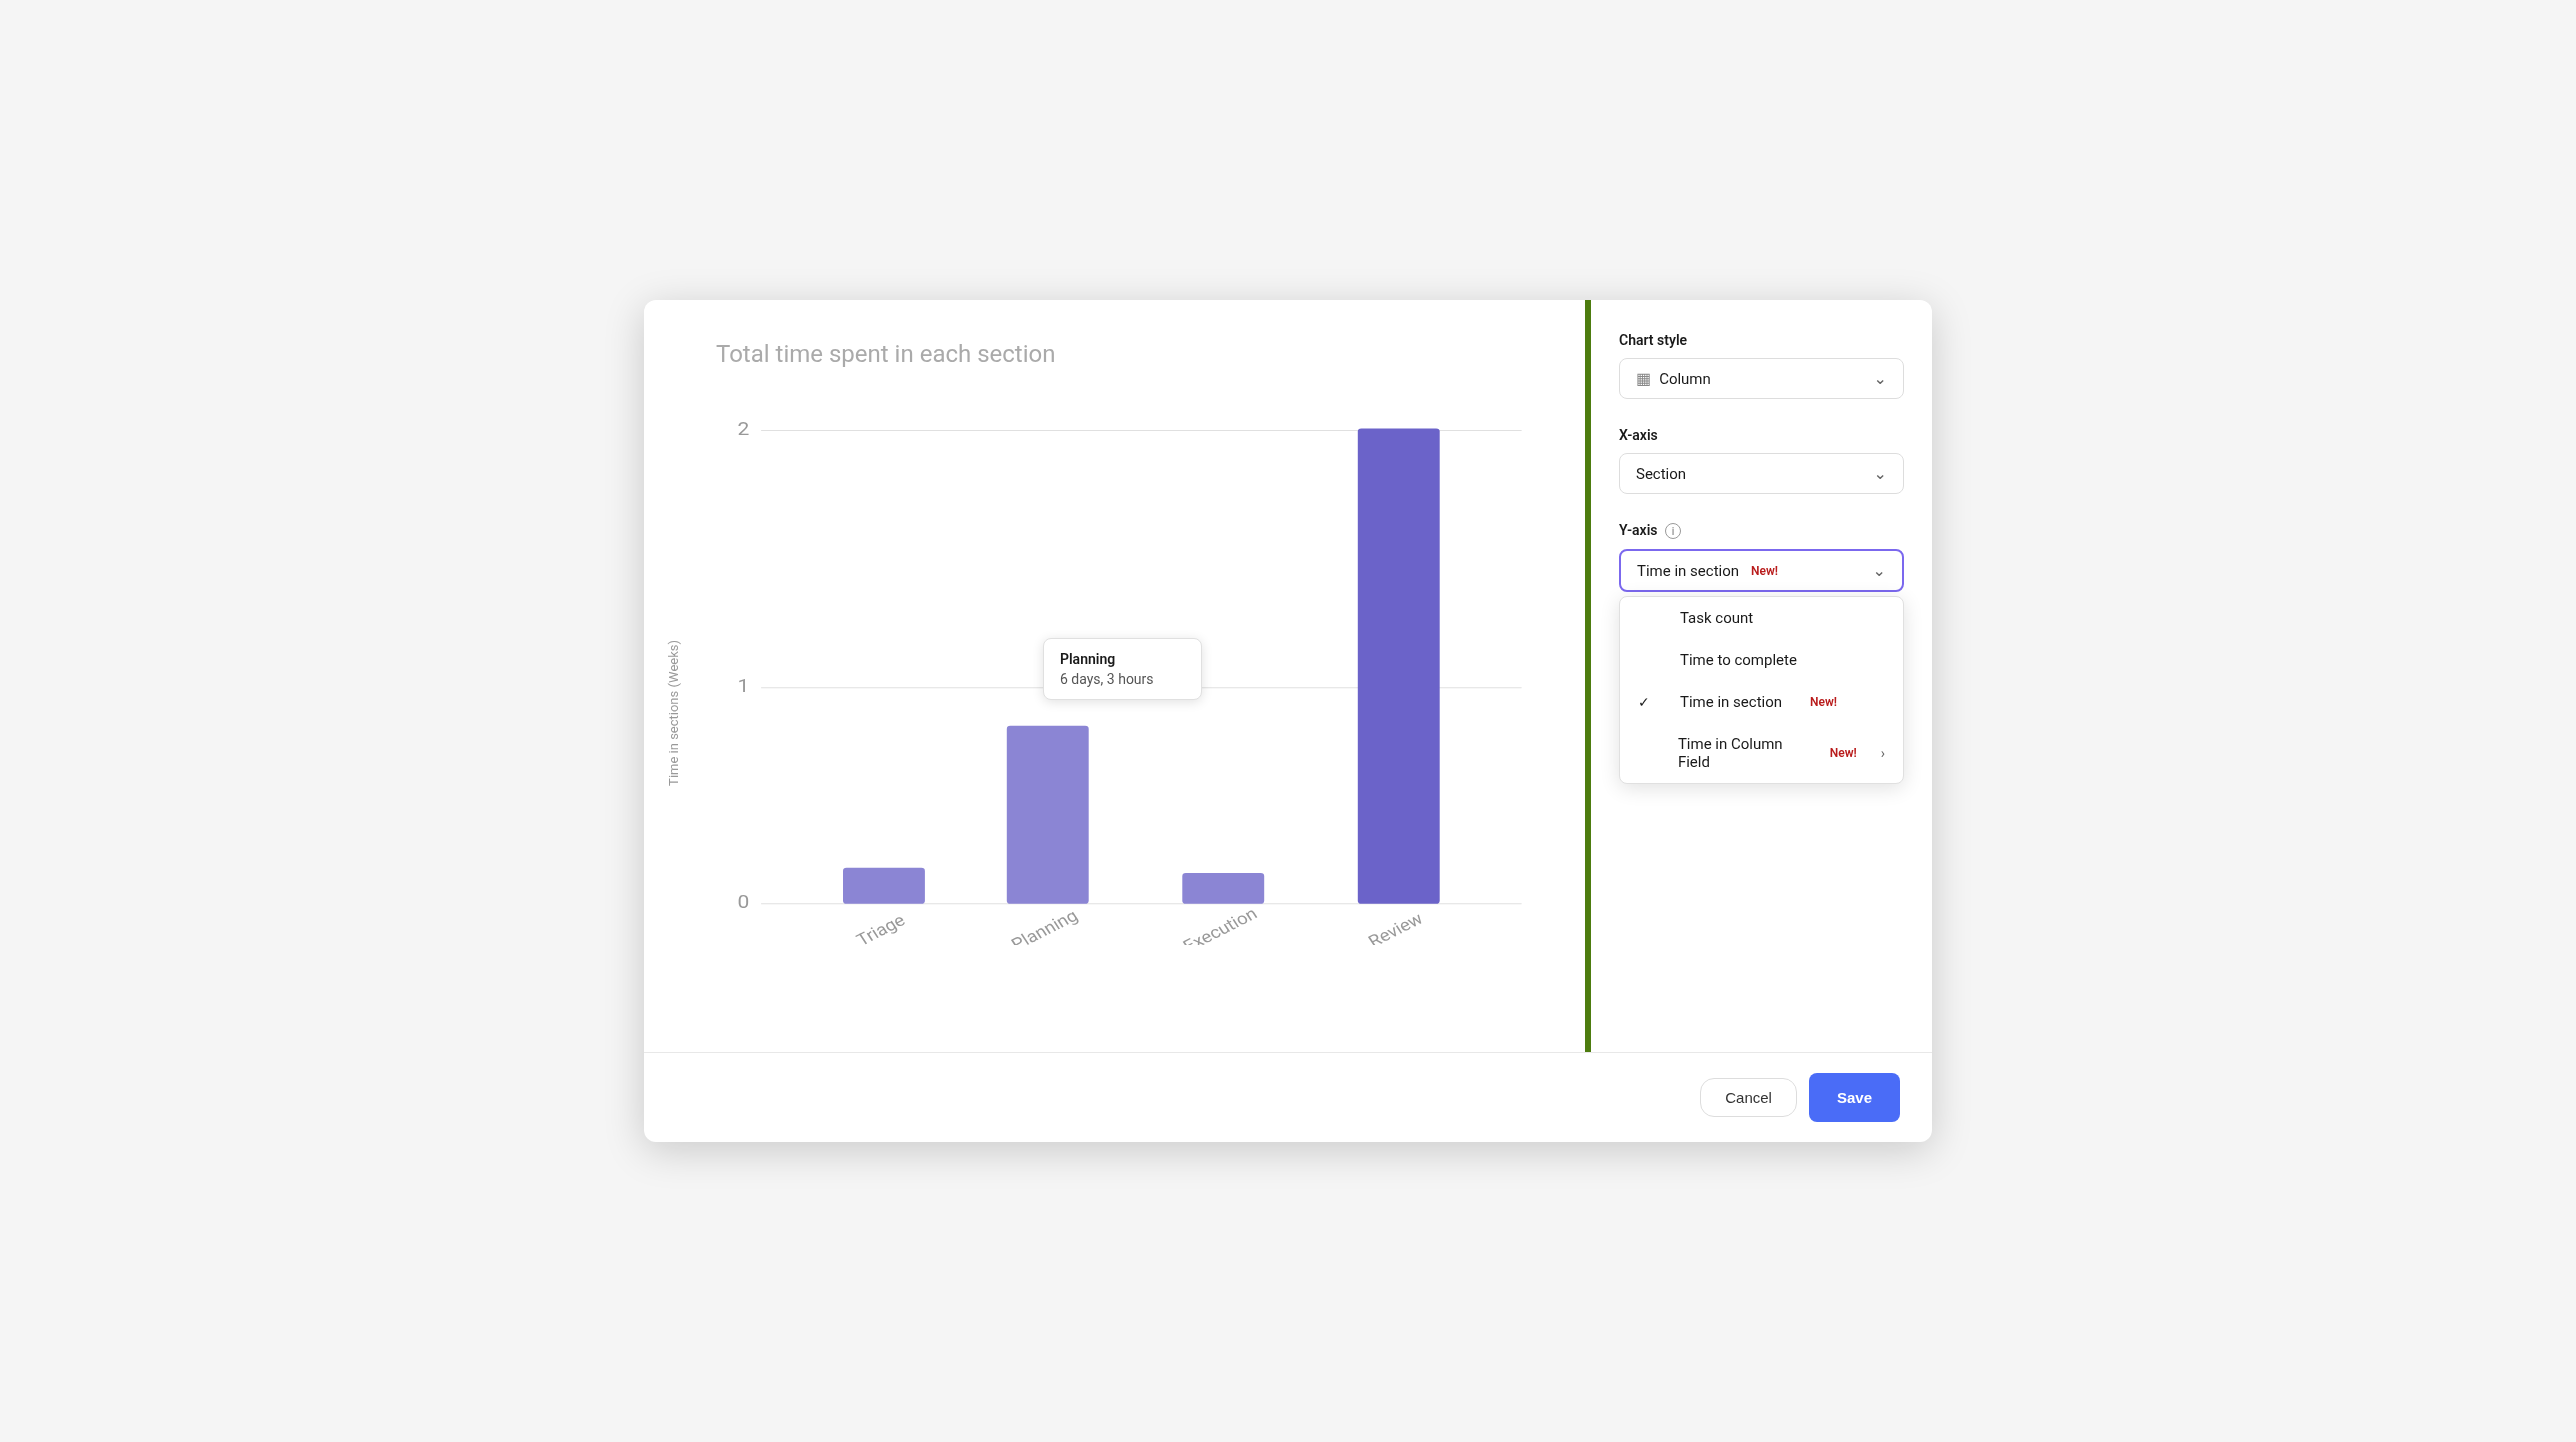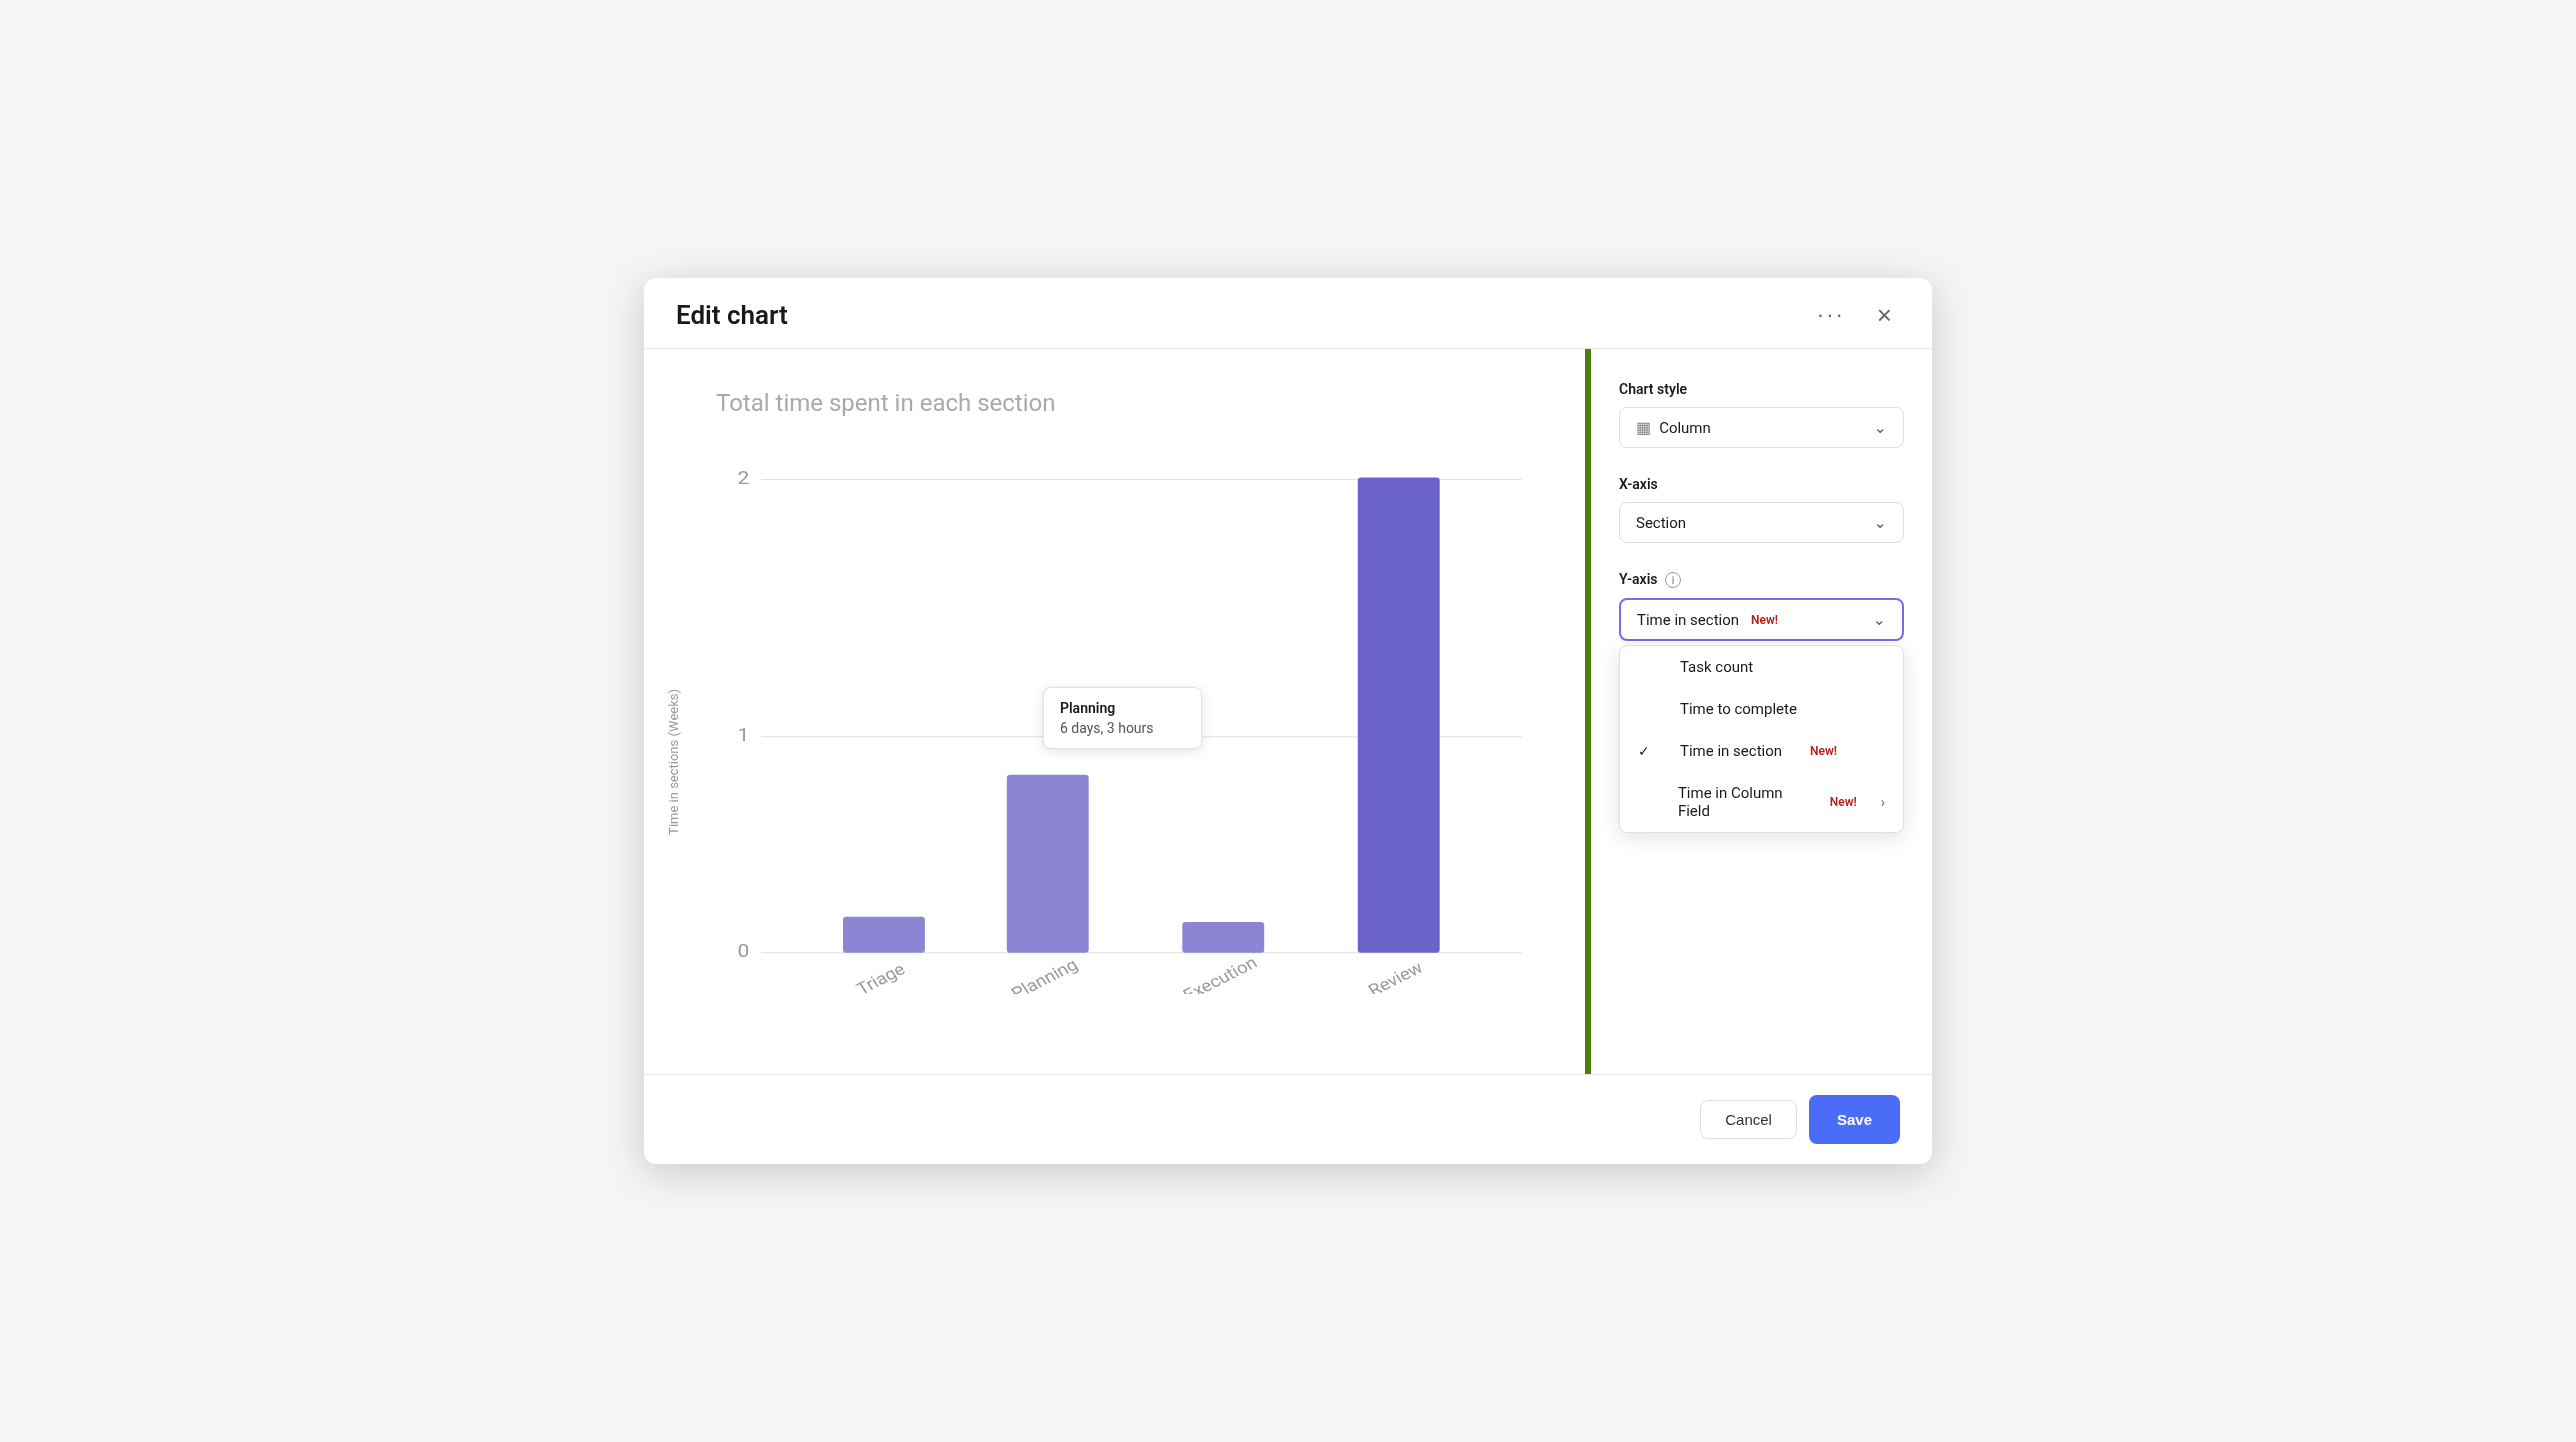--- a/index.html
+++ b/index.html
@@ -229,21 +229,21 @@
       display: flex;
       justify-content: flex-end;
       align-items: center;
       gap: 12px;
       padding: 20px 32px;
       border-top: 1px solid #e8e8e8;
     }
     .btn-cancel {
       padding: 10px 24px;
       border: 1.5px solid #ddd;
-      border-radius: 8px;
+      border-radius: 14px;
       background: #fff;
       font-size: 15px;
       color: #333;
       cursor: pointer;
       font-weight: 500;
     }
     .btn-save {
       padding: 16px 28px;
       border: none;
       border-radius: 8px;
@@ -255,27 +255,20 @@
     }
     .sidebar-yaxis-wrapper {
       position: relative;
     }
   </style>
 </head>
 <body>
 
 <div class="modal">
 
-  <div class="modal-header">
-    <span class="modal-title">Edit chart</span>
-    <div class="header-actions">
-      <button class="btn-dots">···</button>
-      <button class="btn-close">×</button>
-    </div>
-  </div>
 
   <div class="modal-body">
 
     <div class="chart-area">
       <div class="chart-title">Total time spent in each section</div>
       <div class="chart-container">
         <div class="y-axis-label">Time in sections (Weeks)</div>
         <div class="chart-inner">
           <svg class="chart-svg" viewBox="0 0 700 520" preserveAspectRatio="none">
 

